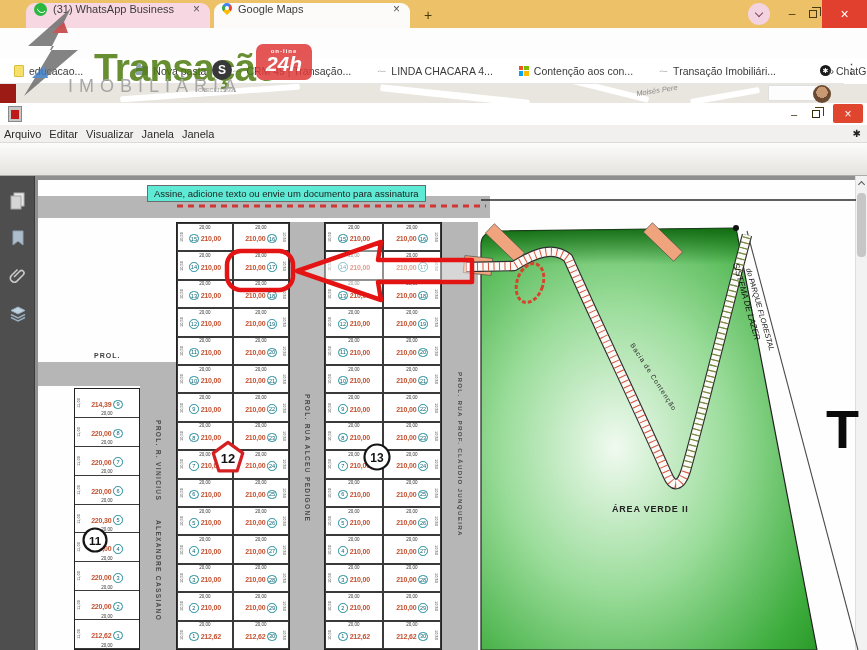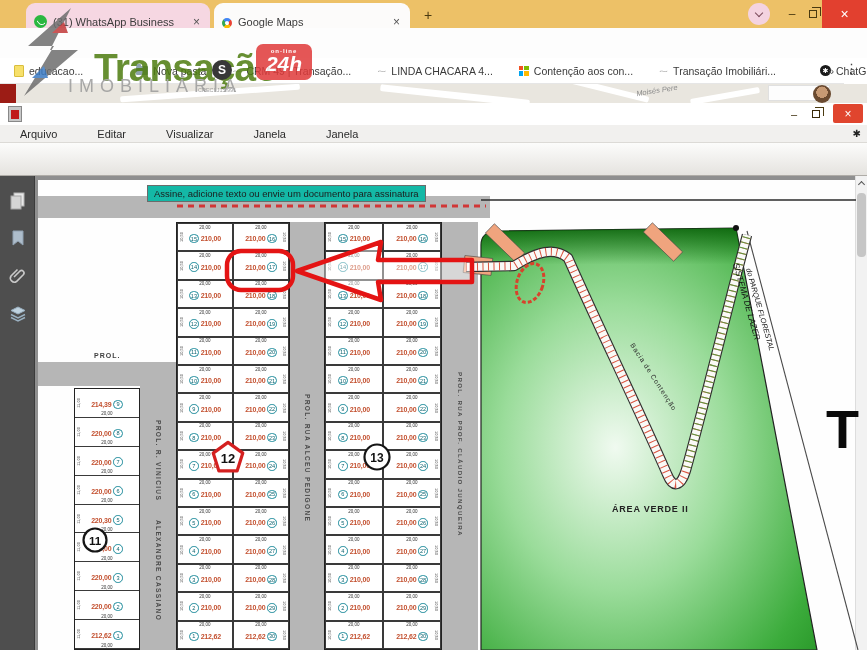--- a/index.html
+++ b/index.html
@@ -2,21 +2,21 @@
 <html><head>
 <meta charset="utf-8">
 <style>
   html,body{margin:0;padding:0;background:#ddd}
   #app{position:relative;width:867px;height:650px;overflow:hidden;background:#fff;
        font-family:"Liberation Sans",sans-serif;-webkit-font-smoothing:antialiased}
   #app *{box-sizing:border-box}
 
   
   .tabstrip{position:absolute;left:0;top:0;width:867px;height:28px;background:#EDC167}
-  .tab{position:absolute;top:3px;height:25px;border-radius:9px 9px 0 0;display:flex;align-items:flex-end;
+  .tab{position:absolute;top:3px;height:25px;border-radius:9px 9px 0 0;display:flex;align-items:flex-start;
        padding:0 8px;font-size:11px;color:#3c3c3c;gap:6px}
   .tab .tlabel{white-space:nowrap;overflow:hidden;flex:1}
   .tab .tclose{font-size:12px;color:#555;padding:0 2px;line-height:12px}
   .wa-ic{width:13px;height:13px;border-radius:50%;background:#2BB741;position:relative;flex:none}
   .wa-ic:after{content:"";position:absolute;left:4px;top:3px;width:5px;height:7px;border:1.4px solid #fff;
        border-top:none;border-right:none;border-radius:0 0 0 5px;transform:rotate(-40deg)}
   .gm-pin{width:10px;height:10px;flex:none;border-radius:50% 50% 50% 0;transform:rotate(-45deg);
        background:conic-gradient(#4285F4 0 25%,#EA4335 0 50%,#FBBC04 0 75%,#34A853 0);position:relative}
   .gm-pin:after{content:"";position:absolute;left:3px;top:3px;width:4px;height:4px;background:#fff;border-radius:50%}
   .newtab{position:absolute;left:419px;top:6px;width:18px;height:18px;border-radius:50%;
@@ -82,21 +82,21 @@
   .acrotitle{position:absolute;left:0;top:103px;width:867px;height:22px;
        background:linear-gradient(#F5CD77,#EBBE5F);display:flex;align-items:center}
   .pdf-ic{position:absolute;left:8px;top:106px;width:14px;height:16px;background:#C8C8C8;border:1px solid #888;position:absolute}
   .pdf-ic:after{content:"";position:absolute;left:2px;top:3px;width:8px;height:9px;background:#C01818}
   .acro-title-text{width:100%;text-align:center;font-size:11.5px;color:#1d1405}
   .acro-btn{position:absolute;top:105px;width:20px;height:17px;display:flex;align-items:center;justify-content:center;color:#3a2a08;font-size:11px}
   .acro-close{position:absolute;left:833px;top:104px;width:30px;height:19px;background:#E0452E;color:#fff;
        display:flex;align-items:center;justify-content:center;font-size:12px;border-radius:2px}
   .acromenu{position:absolute;left:0;top:125px;width:867px;height:18px;background:#F1F0EE;border-bottom:1px solid #DCDAD6;
        display:flex;align-items:center;font-size:11px;color:#2b2b2b;gap:0}
-  .menu-item{padding:0 20px}
+  .menu-item{padding:0 4px}
   .menu-pin{position:absolute;right:6px;top:128px;font-size:10px;color:#222}
 
   .acrotoolbar{position:absolute;left:0;top:143px;width:867px;height:33px;
        background:linear-gradient(#FCFCFB,#E5E3DF);border-bottom:1px solid #AFACA7}
   .tb-sep{position:absolute;top:148px;width:1px;height:22px;background:#C3C0BA}
   .tb-text{position:absolute;font-size:11px;color:#2e2e2e}
   .tb-box{position:absolute;top:149px;height:20px;background:#FFF;border:1px solid #9a978f;border-radius:2px;
        display:flex;align-items:center;justify-content:center;font-size:10px;color:#222}
   .zoom-drop{position:absolute;top:149px;width:16px;height:20px;border:1px solid #9a978f;border-left:none;border-radius:0 2px 2px 0;
        background:linear-gradient(#fdfdfd,#e8e6e2);display:flex;align-items:center;justify-content:center;font-size:8px;color:#444}
@@ -113,21 +113,21 @@
   
   .sidebar{position:absolute;left:0;top:176px;width:35px;height:474px;background:#4E4E4E;border-right:1px solid #3B3B3B}
   .sb-ic{position:absolute;left:8px;width:20px;height:20px}
   .docarea{position:absolute;left:35px;top:176px;width:820px;height:474px;background:#8F8F8F}
   .page{position:absolute;left:38px;top:180px;width:817px;height:470px;background:#FEFEFE;z-index:1}
   .vscroll{position:absolute;left:855px;top:176px;width:12px;height:474px;background:#F2F2F2;border-left:1px solid #DDD}
   .vs-up{position:absolute;left:855px;top:176px;width:12px;height:14px;display:flex;align-items:center;justify-content:center}
   .chev-u{width:5px;height:5px;border-left:1.6px solid #555;border-top:1.6px solid #555;transform:rotate(45deg);margin-top:2px}
   .vs-thumb{position:absolute;left:856.5px;top:193px;width:9px;height:64px;background:#C6C6C6;border-radius:4px}
 
-  .tooltip{position:absolute;left:147px;top:185px;height:17px;background:#14b8a6;border:1px solid #6b6b6b;
+  .tooltip{position:absolute;left:147px;top:185px;height:17px;background:#5eead4;border:1px solid #6b6b6b;
        font-size:9.5px;color:#1c1c1c;display:flex;align-items:center;padding:0 6px;z-index:45;white-space:nowrap}
 
   
   .topstreet{position:absolute;left:38px;top:196px;width:452px;height:22px;background:#B6B6B6;z-index:2}
   .green1{position:absolute;left:72px;top:222px;width:68px;height:126px;z-index:2;
        background:linear-gradient(155deg,#0E6F10 0%,#2F9330 35%,#7FC97F 75%,#CBEBCB 100%);
        border:1px solid #2a2a2a;border-radius:0 0 36px 0;display:flex;align-items:center;justify-content:center}
   .green1-label{font-size:7.2px;font-weight:bold;color:#F2FFF2;letter-spacing:.4px;text-align:center}
   .green1-dim{position:absolute;top:2px;width:100%;text-align:center;font-size:5px;color:#EAF6EA}
   .prol-label{position:absolute;left:94px;top:352px;font-size:7px;font-weight:bold;color:#3f3f3f;z-index:3;letter-spacing:1px}

